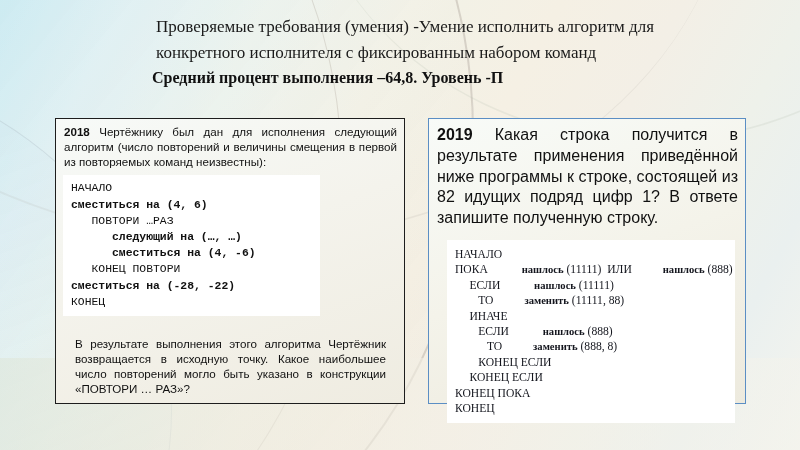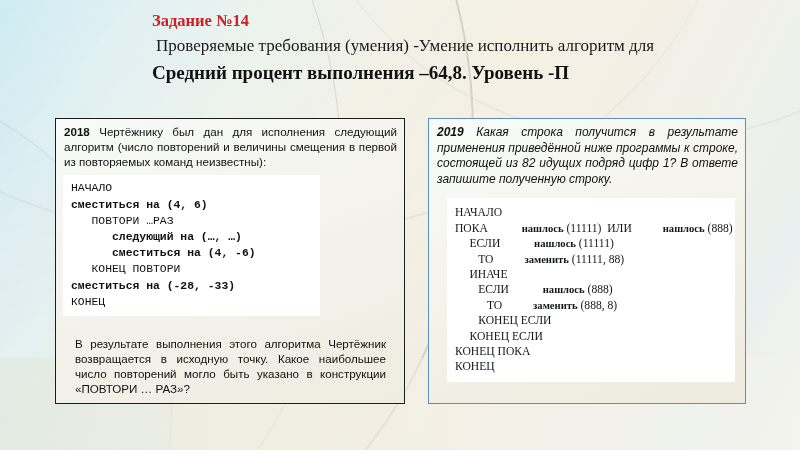--- a/index.html
+++ b/index.html
@@ -96,21 +96,21 @@
   .subtitle {
     font-family: "Liberation Serif", serif;
     font-size: 17px;
     color: #1a1a1a;
     line-height: 1.28;
     margin: 4px;
   }
   .subtitle-bold {
     font-family: "Liberation Serif", serif;
     font-weight: bold;
-    font-size: 19px;
+    font-size: 16px;
     color: #111;
     line-height: 1.28;
     margin-top: 2px;
   }
 
   
   .panel {
     position: absolute;
     box-sizing: border-box;
   }
@@ -142,23 +142,22 @@
     text-justify: inter-word;
     margin: 0;
   }
   .qtext .year {
     font-weight: bold;
   }
   .panel-left .qtext {
     padding-left: 1px;
   }
   .qtext-right {
-    font-size: 12px;
+    font-size: 16px;
     line-height: 1.30;
-    font-style: italic;
   }
 
   
   .codebox {
     background: #ffffff;
     margin-top: 6px;
   }
   .codebox-left {
     width: 243px;
     padding: 5px 6px 6px 8px;
@@ -212,37 +211,37 @@
 <div id="slide">
 
   <div class="swoosh sw1"></div>
   <div class="swoosh sw2"></div>
   <div class="swoosh sw3"></div>
   <div class="swoosh sw4"></div>
   <div class="swoosh sw5"></div>
   <div class="bottom-band"></div>
 
   <div class="header">
-    <div class="task-title">Задание №14</div>
     <div class="subtitle">Проверяемые требования (умения) -Умение исполнить алгоритм для</div>
+    <div class="subtitle">конкретного исполнителя с фиксированным набором команд</div>
     <div class="subtitle-bold">Средний процент выполнения –64,8.  Уровень -П</div>
   </div>
 
   <div class="panel panel-left">
 
     <p class="qtext"><span class="year">2018</span><span> Чертёжнику был дан для исполнения следующий алгоритм (число повторений и величины смещения в первой из повторяемых команд неизвестны):</span></p>
 
     <div class="codebox codebox-left">
       <div class="code-left"><span>НАЧАЛО</span>
 <span class="b">сместиться на (4, 6)</span>
 <span>   ПОВТОРИ …РАЗ</span>
 <span class="b">      следующий на (…, …)</span>
 <span class="b">      сместиться на (4, -6)</span>
 <span>   КОНЕЦ ПОВТОРИ</span>
-<span class="b">сместиться на (-28, -33)</span>
+<span class="b">сместиться на (-28, -22)</span>
 <span>КОНЕЦ</span></div>
     </div>
 
     <p class="closing">В результате выполнения этого алгоритма Чертёжник возвращается в исходную точку. Какое наибольшее число повторений могло быть указано в конструкции «ПОВТОРИ … РАЗ»?</p>
   </div>
 
   <div class="panel panel-right">
 
     <p class="qtext qtext-right"><span class="year">2019</span><span> Какая строка получится в результате применения приведённой ниже программы к строке, состоящей из 82 идущих подряд цифр 1? В ответе запишите полученную строку.</span></p>
 

